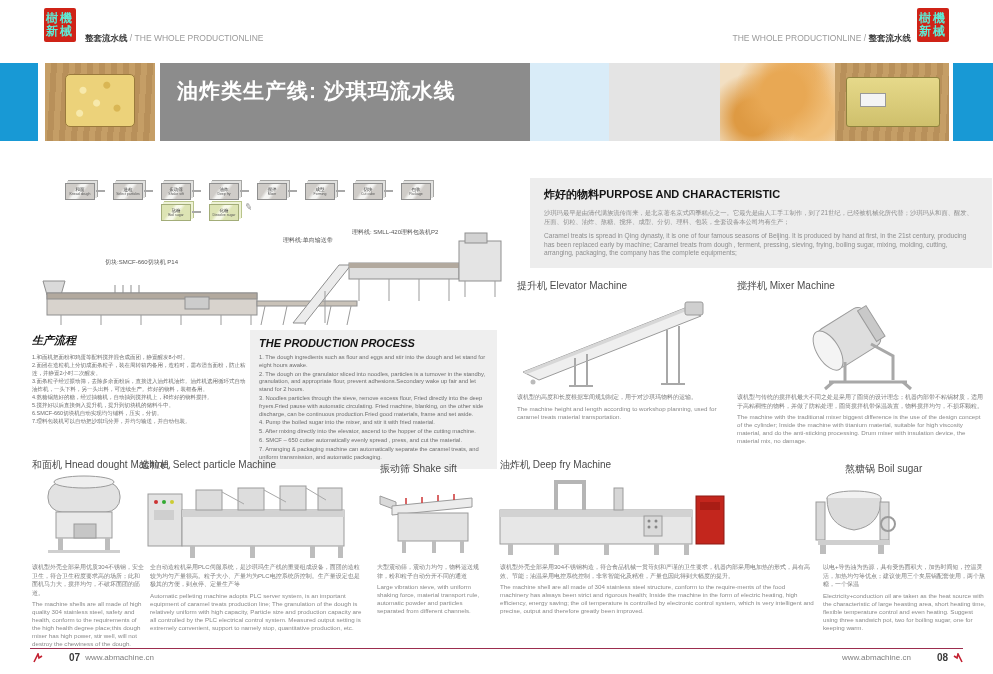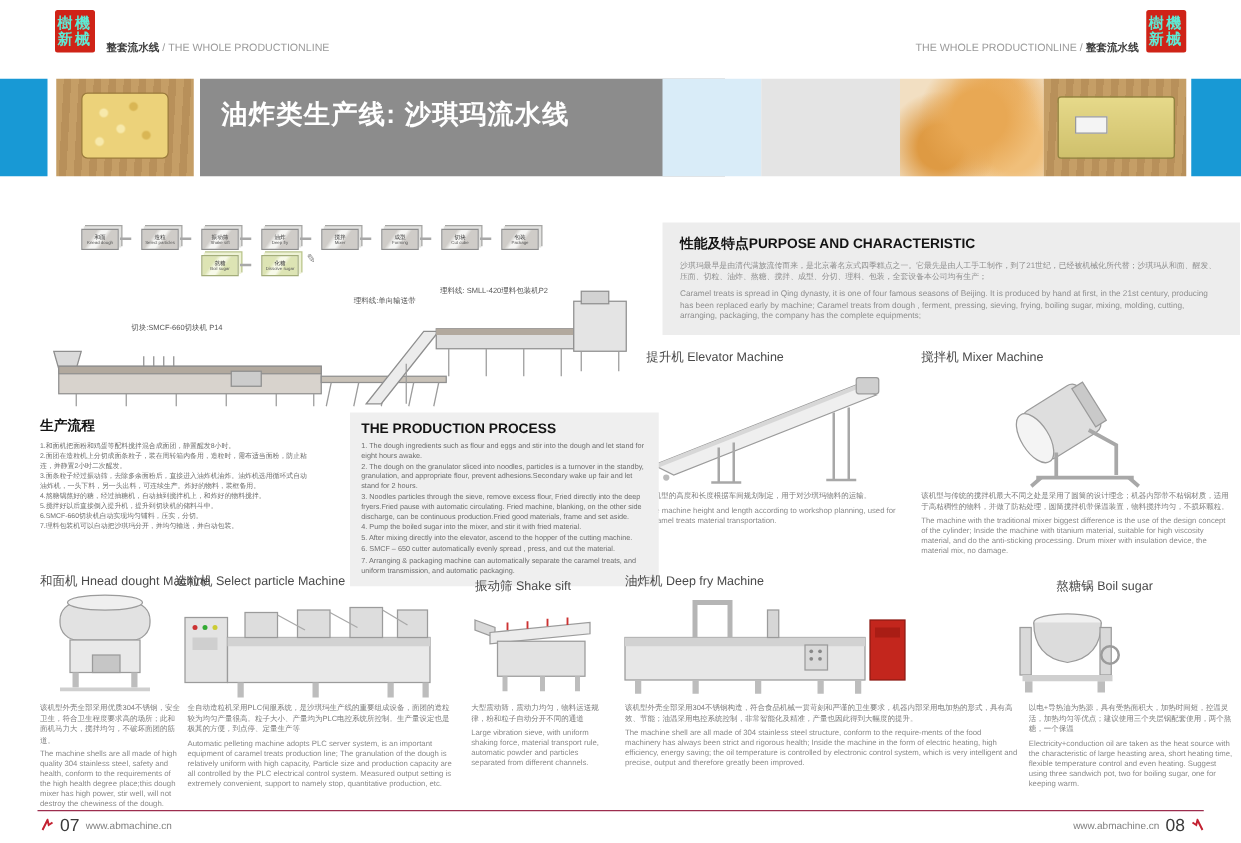--- a/index.html
+++ b/index.html
@@ -56,29 +56,29 @@
   .purpose h2{margin:0;font-size:11px;color:#141414;}
   .purpose h2 .en-t{}
   .purpose .zh-p{margin:6px 0 0 0;font-size:6.3px;line-height:9px;color:#8f8f8f;}
   .purpose .en-p{margin:6px 0 0 0;font-size:6.6px;line-height:8.5px;color:#8f8f8f;}
   
   .m-title{font-size:10px;color:#4a4a4a;white-space:nowrap;}
   .m-zh{font-size:6px;line-height:8.5px;color:#7d7d7d;margin:0;}
   .m-en{font-size:6.2px;line-height:8px;color:#8a8a8a;margin:3px 0 0 0;}
   
   .proc{box-sizing:border-box;}
-  .proc h3{margin:0 0 5px 0;font-size:11px;color:#141414;}
+  .proc h3{margin:0 0 5px 0;font-size:11px;color:#141414;font-style:italic;}
   .proc ul{margin:0;padding:0;list-style:none;}
   .proc-zh li{font-size:5.5px;line-height:8px;color:#6e6e6e;}
   .proc-en li{font-size:5.8px;line-height:7.8px;color:#6e6e6e;margin-bottom:1px;}
   .proc-en{background:#efefef;padding:7px 9px;min-height:118px;}
   
   .footer-line{left:30px;top:648px;width:933px;height:1px;background:#9c2d4e;}
   .f-group{top:652px;display:flex;align-items:center;gap:5px;}
-  .f-page{font-size:14px;font-weight:normal;color:#3a3a3a;}
+  .f-page{font-size:10px;font-weight:bold;color:#3a3a3a;margin-left:21px;}
   .f-site{font-size:8px;color:#808080;}
   svg{display:block;}
 </style>
 </head>
 <body>
 
 <div class="page">
 
   <div class="abs seal" style="left:44px;top:8px;">
     <span>樹機</span>
@@ -203,21 +203,21 @@
     <rect x="424" y="16" width="42" height="40" fill="#e4e4e4" stroke="#8f8f8f"></rect>
     <rect x="430" y="8" width="22" height="10" fill="#d2d2d2" stroke="#8f8f8f"></rect>
     <line x1="430" y1="56" x2="430" y2="72" stroke="#9b9b9b"></line>
     <line x1="460" y1="56" x2="460" y2="72" stroke="#9b9b9b"></line>
   </svg>
   <div class="diagram-label" style="left:105px;top:258px;">切块:SMCF-660切块机 P14</div>
   <div class="diagram-label" style="left:283px;top:236px;">理料线:单向输送带</div>
   <div class="diagram-label" style="left:352px;top:228px;">理料线: SMLL-420理料包装机P2</div>
 
   <div class="abs purpose">
-    <h2><span>性能及特点</span><span class="en-t">PURPOSE AND CHARACTERISTIC</span></h2>
+    <h2><span>炸好的物料</span><span class="en-t">PURPOSE AND CHARACTERISTIC</span></h2>
     <p class="zh-p">沙琪玛最早是由清代满族流传而来，是北京著名京式四季糕点之一。它最先是由人工手工制作，到了21世纪，已经被机械化所代替；沙琪玛从和面、醒发、压面、切粒、油炸、熬糖、搅拌、成型、分切、理料、包装，全套设备本公司均有生产；</p>
     <p class="en-p">Caramel treats is spread in Qing dynasty, it is one of four famous seasons of Beijing. It is produced by hand at first, in the 21st century, producing has been replaced early by machine; Caramel treats from dough , ferment, pressing, sieving, frying, boiling sugar, mixing, molding, cutting, arranging, packaging, the company has the complete equipments;</p>
   </div>
 
   <div class="abs m-title" style="left:517px;top:279px;">提升机 Elevator Machine</div>
   <svg class="abs" style="left:517px;top:296px;" width="205" height="94" viewBox="0 0 205 94">
     <polygon points="6,76 168,12 184,20 22,84" fill="#efefef" stroke="#9b9b9b"></polygon>
     <polygon points="6,76 168,12 172,14 10,78" fill="#d7d7d7"></polygon>
     <rect x="168" y="6" width="18" height="13" rx="2" fill="#cfcfcf" stroke="#9b9b9b"></rect>
     <g stroke="#a8a8a8" stroke-width="2">
@@ -259,21 +259,21 @@
     <ul>
       <li>1.和面机把面粉和鸡蛋等配料搅拌混合成面团，静置醒发8小时。</li>
       <li>2.面团在造粒机上分切成面条粒子，装在周转箱内备用，造粒时，需布适当面粉，防止粘连，并静置2小时二次醒发。</li>
       <li>3.面条粒子经过振动筛，去除多余面粉后，直接进入油炸机油炸。油炸机选用循环式自动油炸机，一头下料，另一头出料，可连续生产。炸好的物料，装框备用。</li>
       <li>4.熬糖锅熬好的糖，经过抽糖机，自动抽到搅拌机上，和炸好的物料搅拌。</li>
       <li>5.搅拌好以后直接倒入提升机，提升到切块机的储料斗中。</li>
       <li>6.SMCF-660切块机自动实现均匀铺料，压实，分切。</li>
       <li>7.理料包装机可以自动把沙琪玛分开，并均匀输送，并自动包装。</li>
     </ul>
   </div>
-  <div class="abs proc proc-en" style="left:250px;top:330px;width:247px;margin-left:30px;">
+  <div class="abs proc proc-en" style="left:250px;top:330px;width:247px;">
     <h3>THE PRODUCTION PROCESS</h3>
     <ul>
       <li>1. The dough ingredients such as flour and eggs and stir into the dough and let stand for eight hours awake.</li>
       <li>2. The dough on the granulator sliced into noodles, particles is a turnover in the standby, granulation, and appropriate flour, prevent adhesions.Secondary wake up fair and let stand for 2 hours.</li>
       <li>3. Noodles particles through the sieve, remove excess flour, Fried directly into the deep fryers.Fried pause with automatic circulating. Fried machine, blanking, on the other side discharge, can be continuous production.Fried good materials, frame and set aside.</li>
       <li>4. Pump the boiled sugar into the mixer, and stir it with fried material.</li>
       <li>5. After mixing directly into the elevator, ascend to the hopper of the cutting machine.</li>
       <li>6. SMCF – 650 cutter automatically evenly spread , press, and cut the material.</li>
       <li>7. Arranging &amp; packaging machine can automatically separate the caramel treats, and uniform transmission, and automatic packaging.</li>
     </ul>

